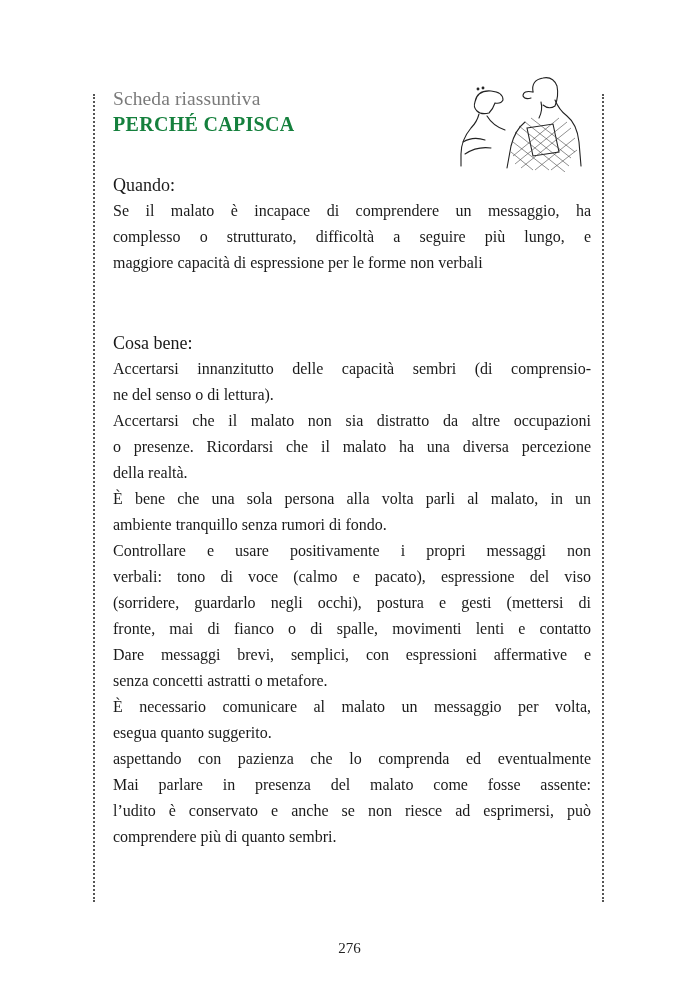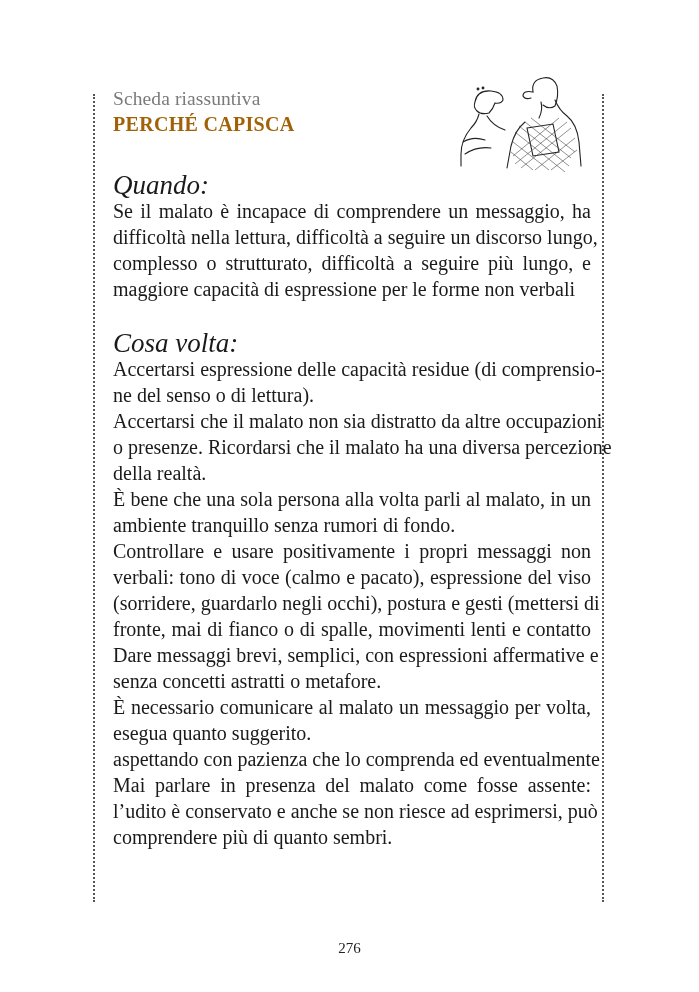--- a/index.html
+++ b/index.html
@@ -5,24 +5,24 @@
   html, body { margin:0; padding:0; background:#ffffff; }
   body { width:699px; height:992px; position:relative; overflow:hidden;
          font-family:"Liberation Serif","DejaVu Serif",serif; color:#1a1a1a; }
   .vrule { position:absolute; top:94px; height:808px; width:0;
            border-left:2px dotted #555; }
   .vrule.left { left:93px; }
   .vrule.right { left:602px; }
   .kicker { position:absolute; left:113px; top:88px; font-size:19.5px; font-weight:normal;
             color:#7a7a7a; letter-spacing:0.1px; }
   .title { position:absolute; left:113px; top:113px; font-size:20px; font-weight:bold;
-           color:#a16207; letter-spacing:0.3px; }
+           color:#15803d; letter-spacing:0.3px; }
   .section { position:absolute; left:113px; width:478px; }
-  .heading { font-style:italic; font-size:27px; line-height:26px; height:26px; }
-  .line { font-size:20px; line-height:26px; height:26px; white-space:nowrap;
+  .heading { font-size:18px; line-height:26px; height:26px; }
+  .line { font-size:16px; line-height:26px; height:26px; white-space:nowrap;
           text-align:justify; text-align-last:justify; }
   .line.last { text-align-last:left; }
   .illustration { position:absolute; left:455px; top:72px; width:130px; height:100px; }
   .page-number { position:absolute; left:0; width:699px; top:940px; text-align:center;
                  font-size:15px; color:#222; }
 </style>
 </head>
 <body>
 
 <div class="vrule left"></div>
@@ -51,28 +51,27 @@
   </g>
   <g stroke="#444" stroke-width="0.6">
     <path d="M60 60 l50 40 M64 54 l50 40 M70 50 l46 36 M76 46 l44 34 M58 70 l36 28 M56 80 l22 18"></path>
     <path d="M116 56 l-50 40 M112 50 l-52 42 M120 66 l-40 32 M104 46 l-46 38 M122 78 l-26 20"></path>
   </g>
 </svg>
 
 <div class="section" style="top:172px;">
   <div class="heading">Quando:</div>
   <div class="line">Se il malato è incapace di comprendere un messaggio, ha</div>
-  <div class="line">difficoltà nella lettura, difficoltà a seguire un discorso lungo,</div>
   <div class="line">complesso o strutturato, difficoltà a seguire più lungo, e</div>
   <div class="line last">maggiore capacità di espressione per le forme non verbali</div>
 </div>
 
 <div class="section" style="top:330px;">
-  <div class="heading">Cosa volta:</div>
-  <div class="line">Accertarsi espressione delle capacità residue (di comprensio-</div>
+  <div class="heading">Cosa bene:</div>
+  <div class="line">Accertarsi innanzitutto delle capacità sembri (di comprensio-</div>
   <div class="line last">ne del senso o di lettura).</div>
   <div class="line">Accertarsi che il malato non sia distratto da altre occupazioni</div>
   <div class="line">o presenze. Ricordarsi che il malato ha una diversa percezione</div>
   <div class="line last">della realtà.</div>
   <div class="line">È bene che una sola persona alla volta parli al malato, in un</div>
   <div class="line last">ambiente tranquillo senza rumori di fondo.</div>
   <div class="line">Controllare e usare positivamente i propri messaggi non</div>
   <div class="line">verbali: tono di voce (calmo e pacato), espressione del viso</div>
   <div class="line">(sorridere, guardarlo negli occhi), postura e gesti (mettersi di</div>
   <div class="line">fronte, mai di fianco o di spalle, movimenti lenti e contatto</div>

